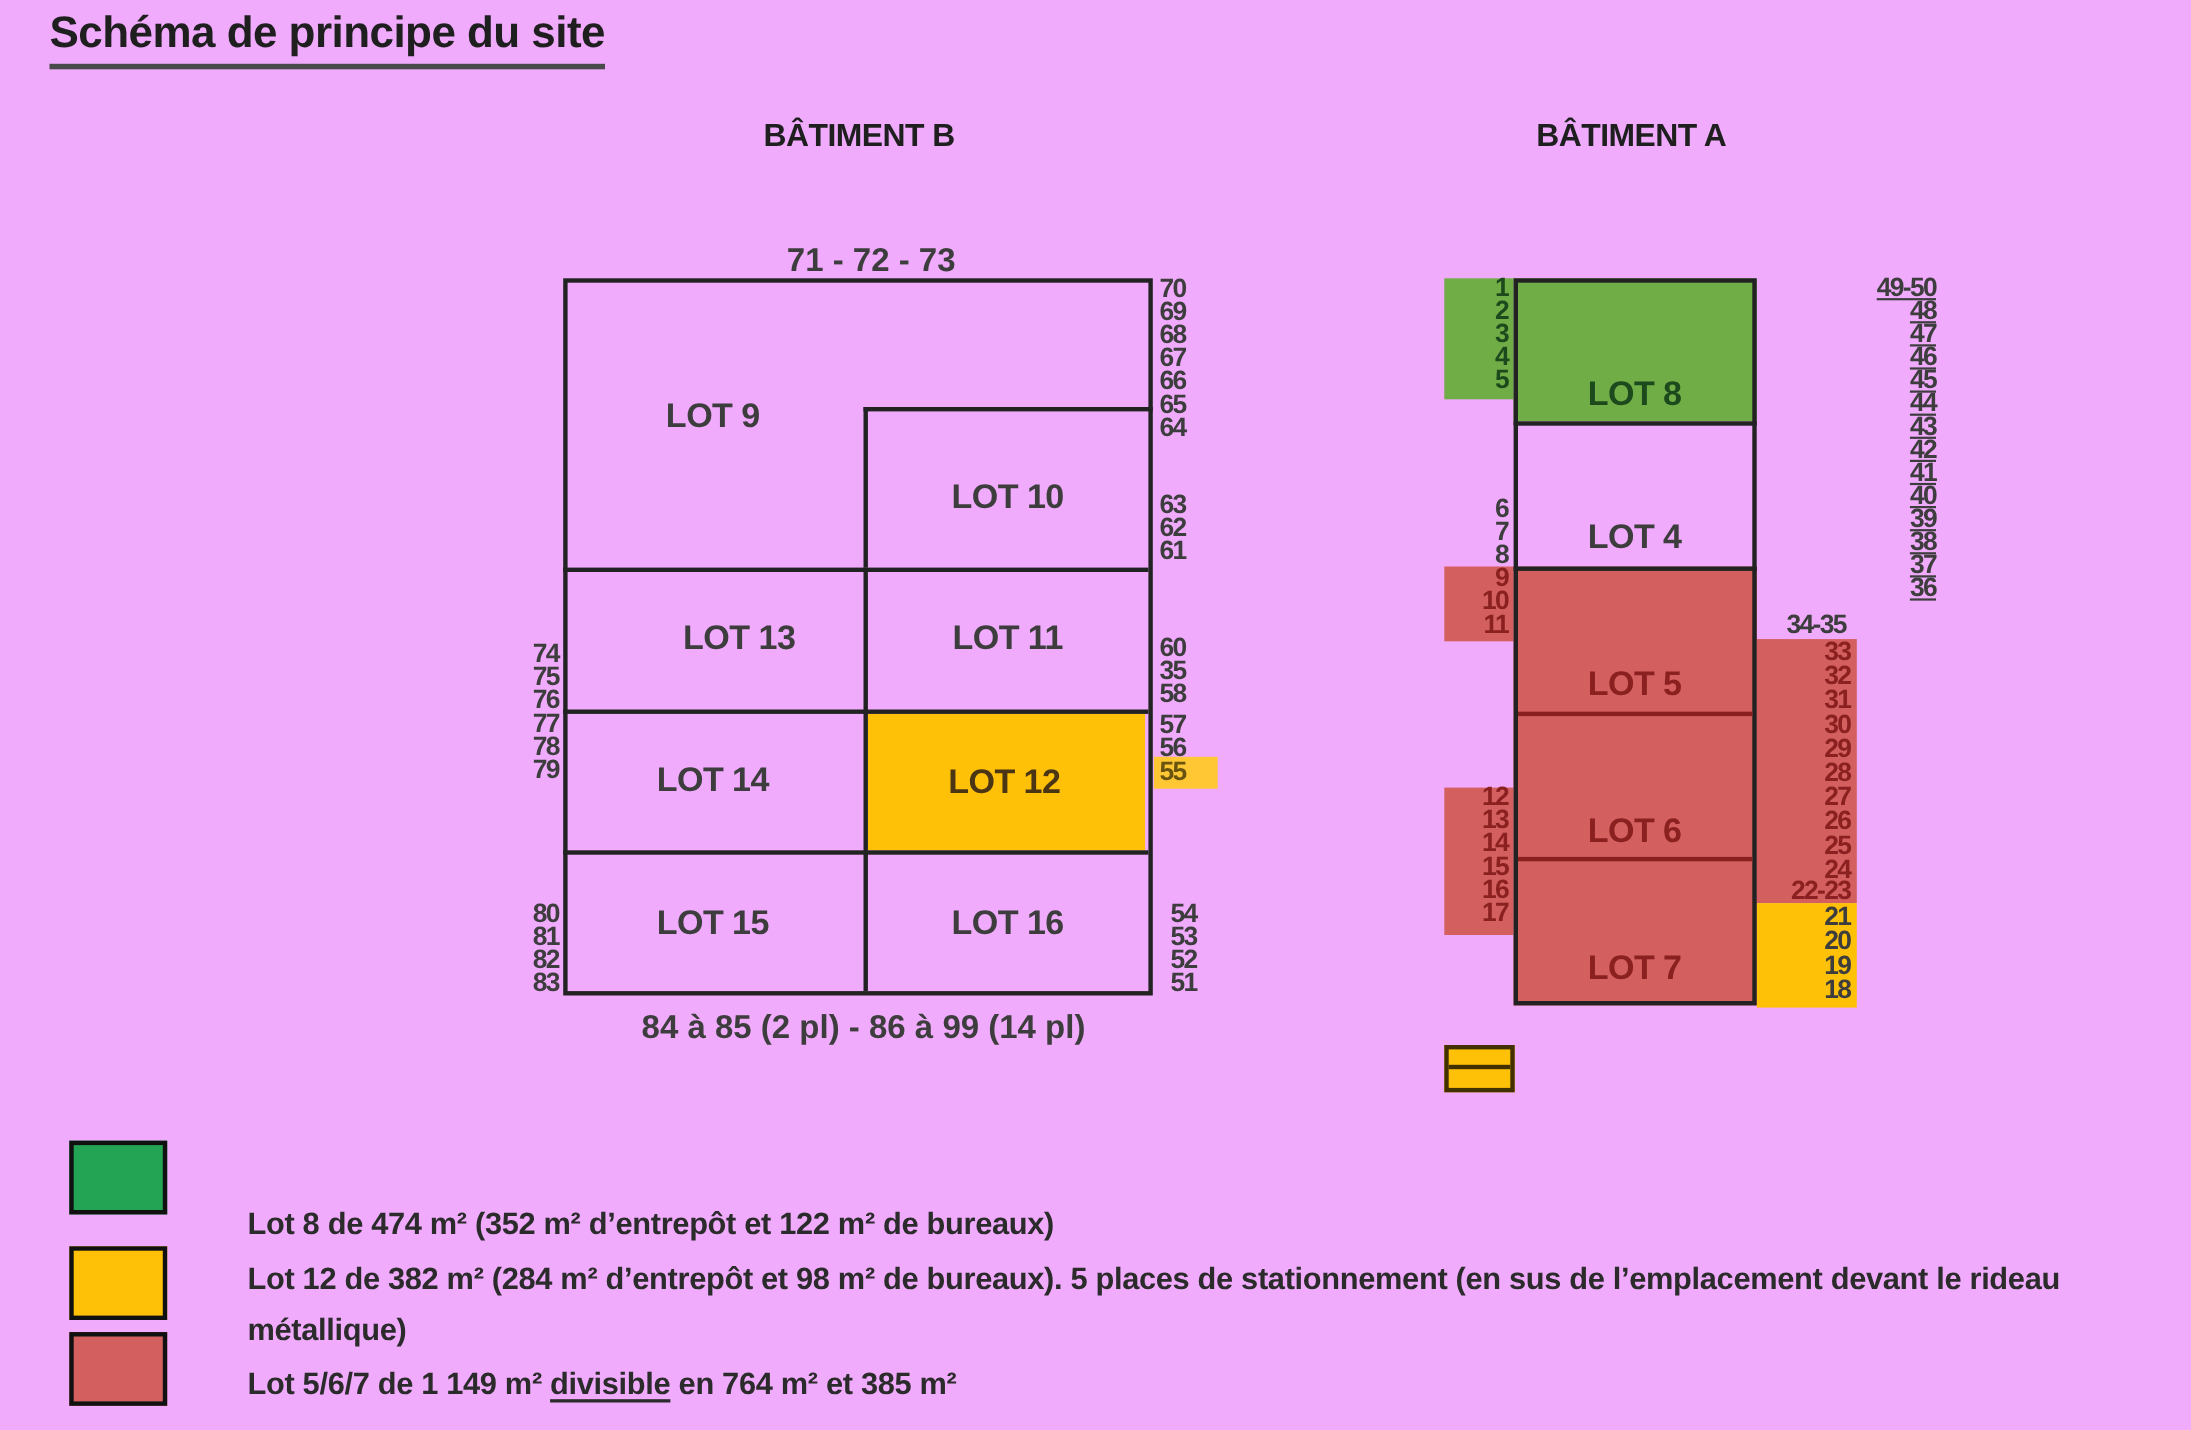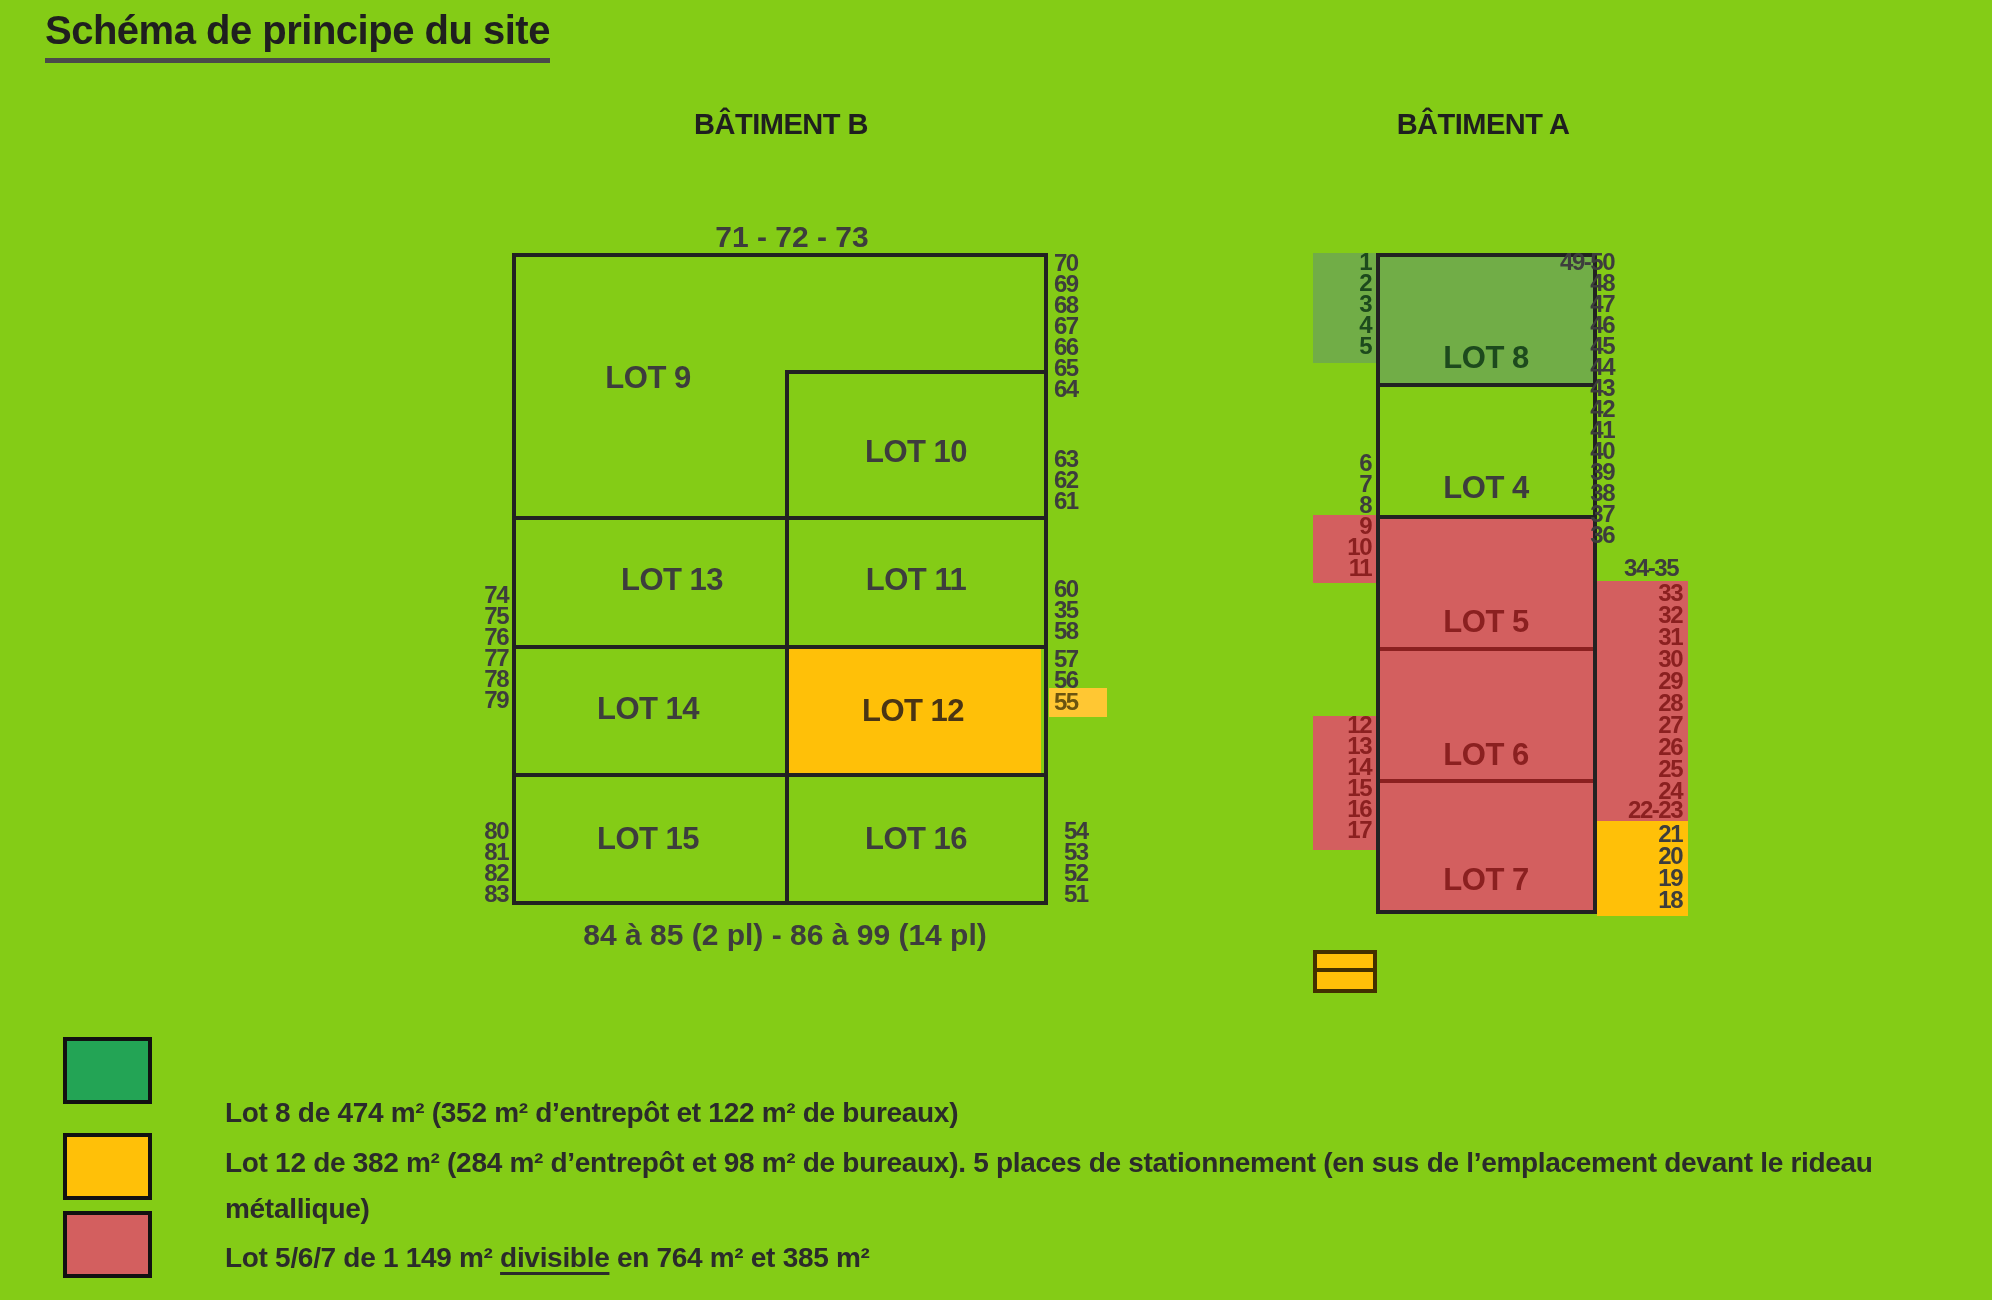--- a/index.html
+++ b/index.html
@@ -1,17 +1,17 @@
 <!DOCTYPE html>
 <html><head>
 <meta charset="utf-8">
 <style>
   html,body{margin:0;padding:0;background:#e8e8e8;}
   .canvas{
-    position:relative;width:1992px;height:1300px;background:#84cc16;
+    position:relative;width:1992px;height:1300px;background:#f0abfc;
     font-family:"Liberation Sans", sans-serif;font-weight:bold;color:#3d3d3d;
     overflow:hidden;
   }
   .abs{position:absolute;}
   .title{
     position:absolute;left:45px;top:8px;font-size:40px;letter-spacing:-.5px;color:#1f1f1f;
     border-bottom:5px solid #4a4a4a;padding-bottom:5px;
   }
   .bhdr{position:absolute;top:108px;transform:translateX(-50%);font-size:29px;color:#1f1f1f;letter-spacing:-.5px;}
   .lot{
@@ -166,21 +166,21 @@
     </div>
   <div class="ncol r red" style="left:1316px;top:714px;width:55px;">
       <div>12</div>
       <div>13</div>
       <div>14</div>
       <div>15</div>
       <div>16</div>
       <div>17</div>
     </div>
 
-  <div class="ncol r" style="left:1534px;top:251px;width:80px;">
+  <div class="ncol r" style="left:1680px;top:251px;width:80px;text-decoration:underline;">
       <div>49-50</div>
       <div>48</div>
       <div>47</div>
       <div>46</div>
       <div>45</div>
       <div>44</div>
       <div>43</div>
       <div>42</div>
       <div>41</div>
       <div>40</div>

